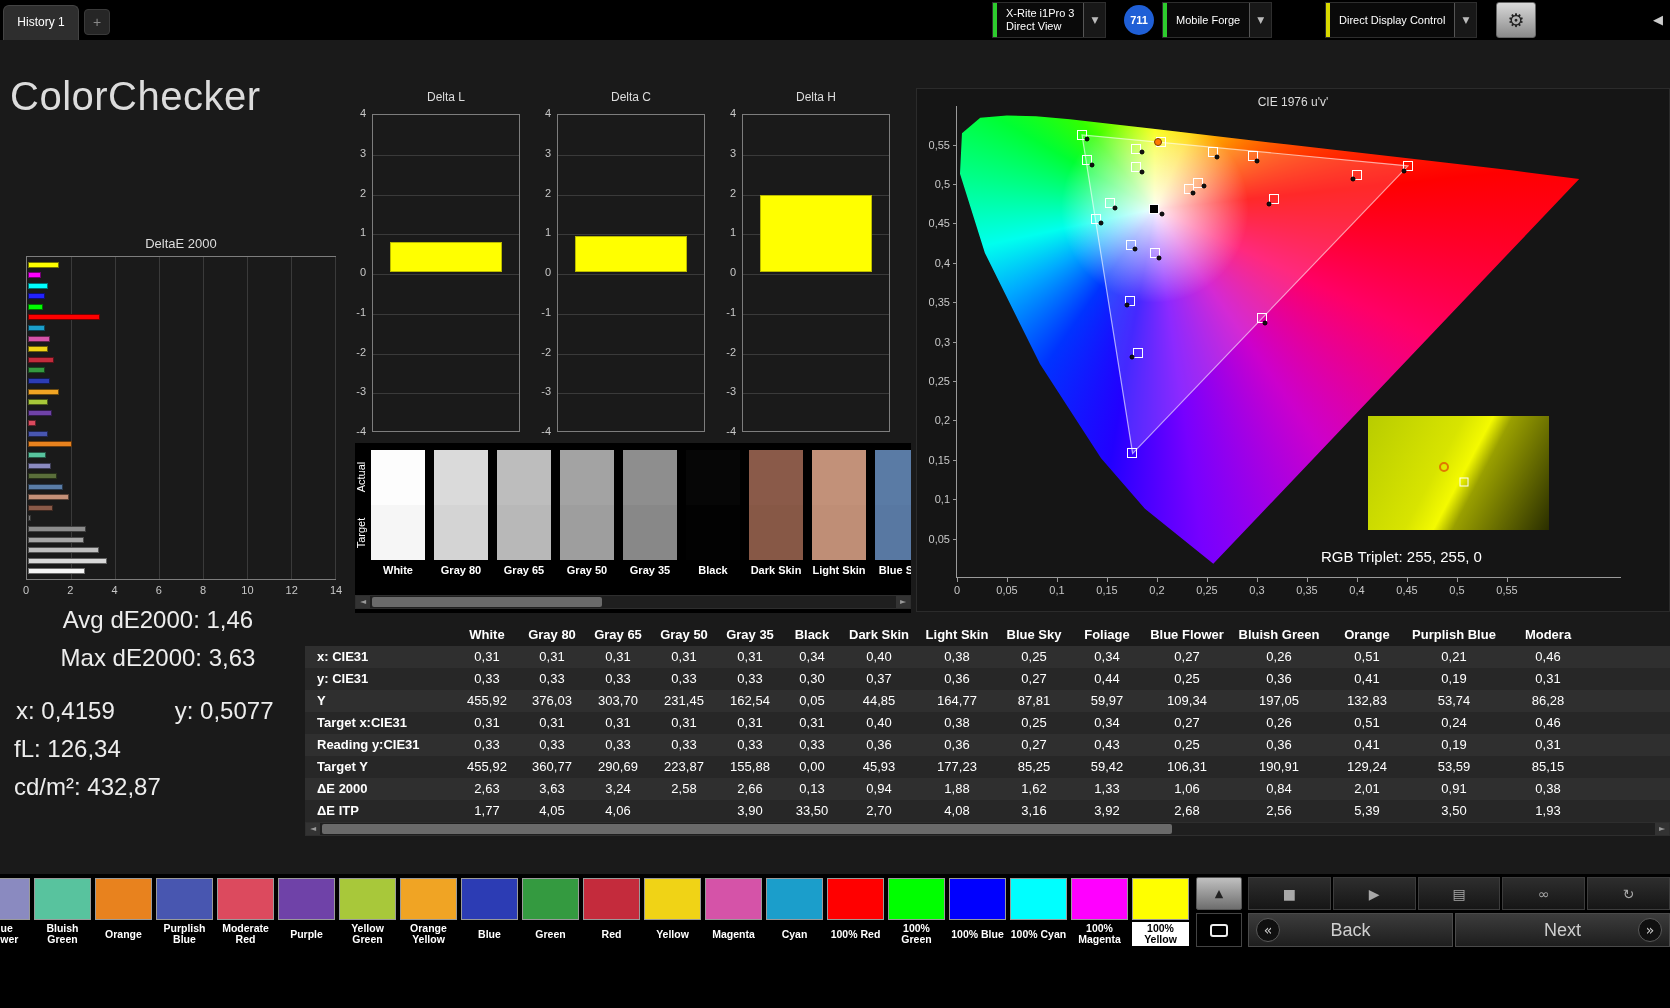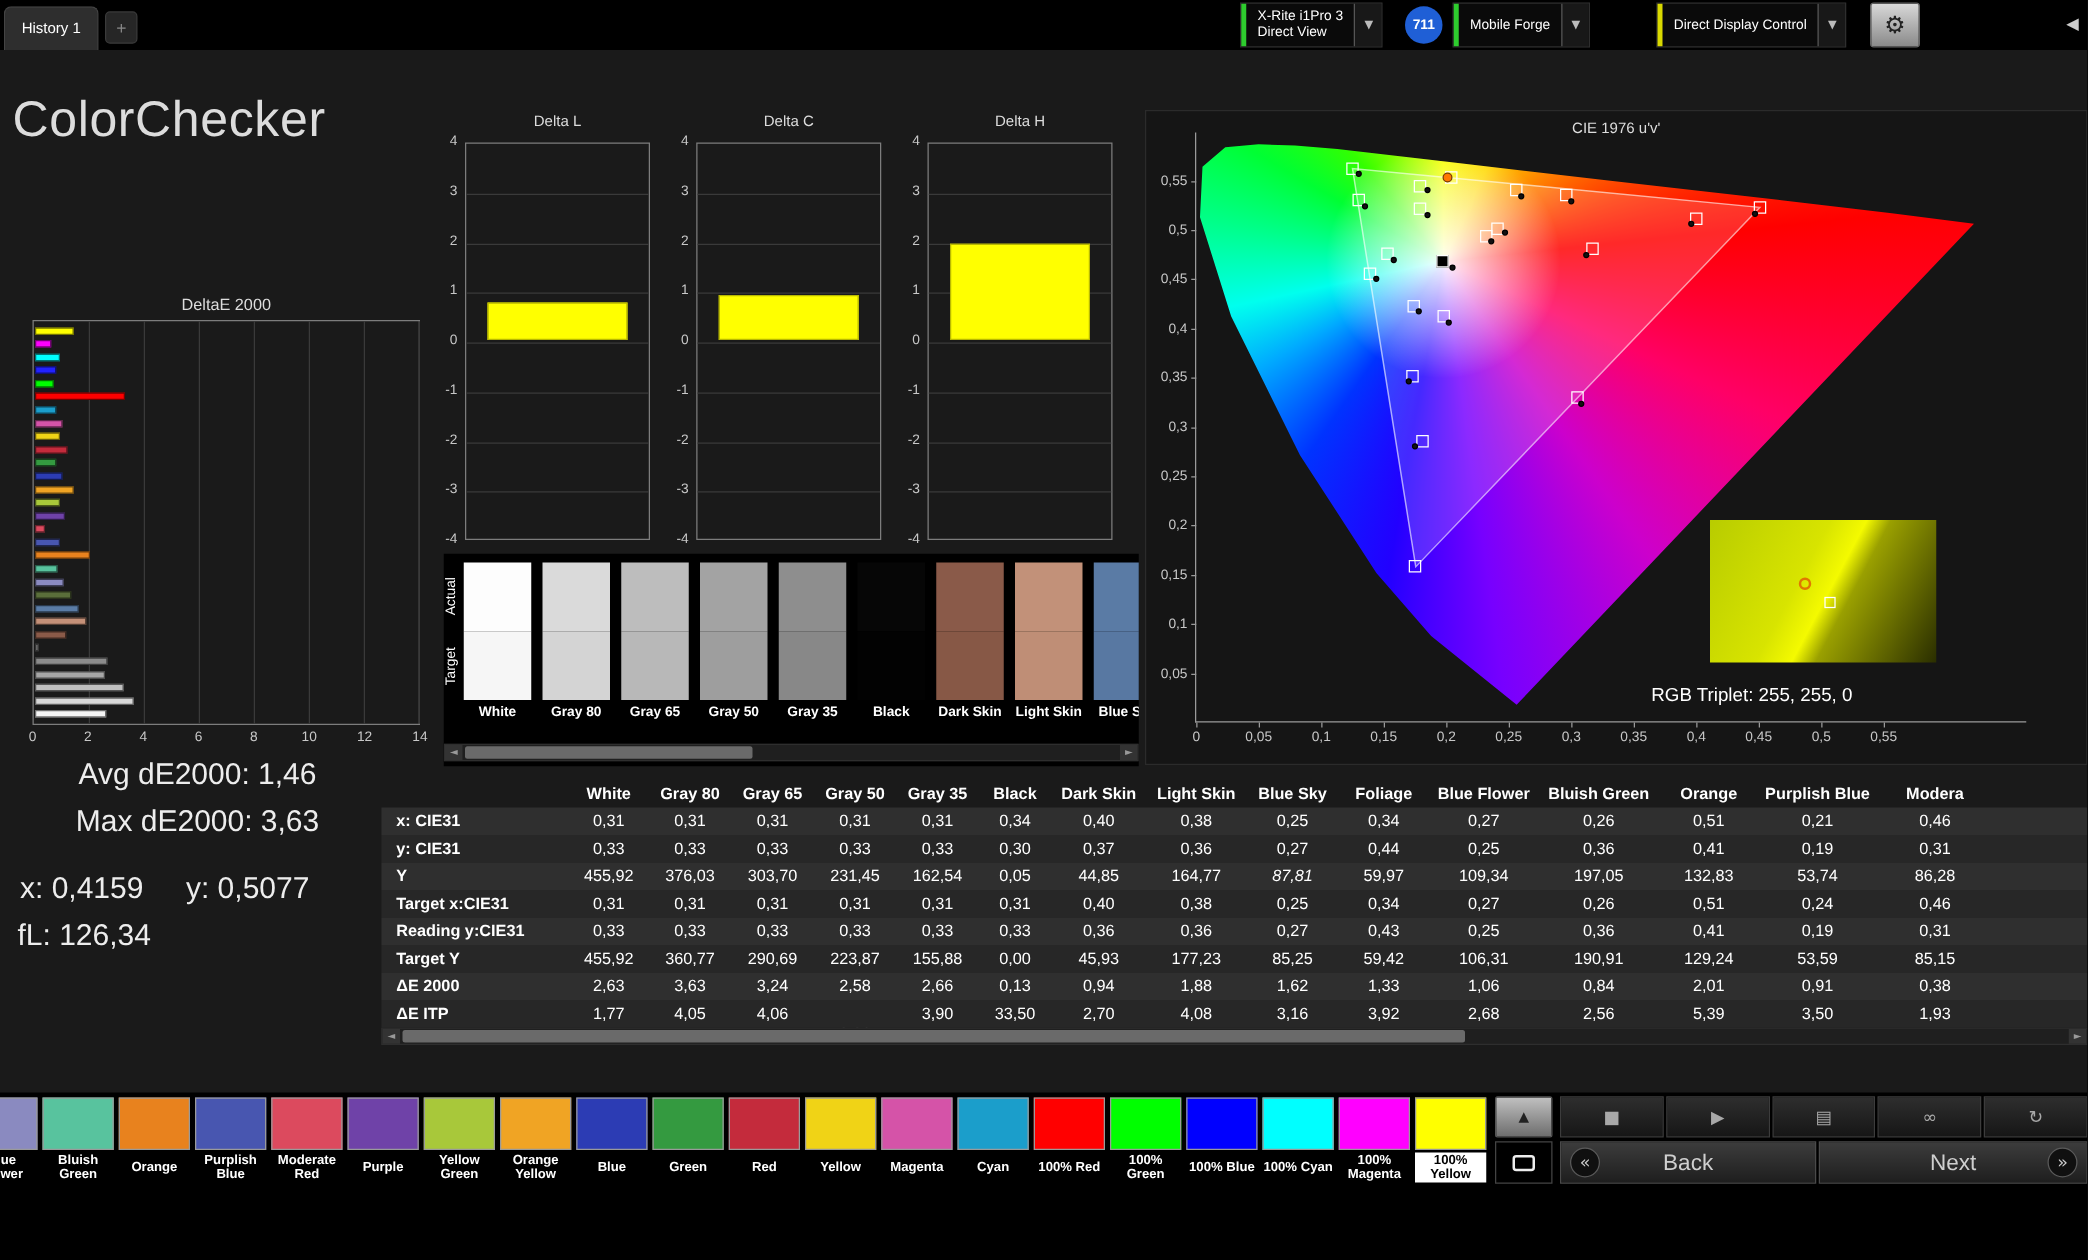--- a/index.html
+++ b/index.html
@@ -28,21 +28,21 @@
     text-align:center; line-height:34px; font-family:"DejaVu Sans",sans-serif; }
   .collapse-btn { position:absolute; left:1648px; top:10px; width:20px; height:20px; color:#ccc;
     font-size:13px; text-align:center; line-height:20px; font-family:"DejaVu Sans",sans-serif; }
 
   
   .page-title { position:absolute; left:10px; top:74px; font-size:40px; font-weight:300; color:#dcdcdc; letter-spacing:.5px; }
   .stats { position:absolute; left:8px; top:606px; width:300px; color:#ededed; font-weight:300; }
   .stats div { font-size:24px; }
   .s-avg,.s-max { text-align:center; margin-bottom:10px; }
   .s-head { margin-top:16px; padding-left:6px; }
-  .s-xy { display:flex; gap:34px; padding-left:8px; margin-top:25px; }
+  .s-xy { display:flex; gap:60px; padding-left:8px; margin-top:25px; }
   .s-fl,.s-cd { padding-left:6px; margin-top:10px; }
 
   
   .dechart { position:absolute; left:8px; top:236px; width:332px; height:366px; }
   .dechart .ctitle { position:absolute; left:18px; top:0; width:310px; text-align:center; font-size:13px; color:#ddd; }
   .deplot { position:absolute; left:18px; top:20px; width:310px; height:324px; border:1px solid #7d7d7d; }
   .vline { position:absolute; top:0; bottom:0; width:1px; background:#3a3a3a; }
   .debars { position:absolute; left:1px; top:0; right:1px; bottom:0; display:flex; flex-direction:column;
     justify-content:space-evenly; }
   .de-bar { height:6px; border:1px solid rgba(0,0,0,.55); }
@@ -481,20 +481,21 @@
   </div>
 
   <div class="stats">
     <div class="s-avg">Avg dE2000: 1,46</div>
     <div class="s-max">Max dE2000: 3,63</div>
     <div class="s-xy">
       <span>x: 0,4159</span>
       <span>y: 0,5077</span>
     </div>
     <div class="s-fl">fL: 126,34</div>
+    <div class="s-cd">cd/m²: 432,87</div>
   </div>
 
   <div class="mtable">
       <div class="trow thead">
         <div class="tcell tlabel" style="width: 150px;"></div>
         <div class="tcell" style="width: 64px;">White</div>
         <div class="tcell" style="width: 66px;">Gray 80</div>
         <div class="tcell" style="width: 66px;">Gray 65</div>
         <div class="tcell" style="width: 66px;">Gray 50</div>
         <div class="tcell" style="width: 66px;">Gray 35</div>
@@ -551,21 +552,21 @@
       <div class="trow even">
         <div class="tcell tlabel" style="width: 150px;">Y</div>
         <div class="tcell" style="width: 64px;">455,92</div>
         <div class="tcell" style="width: 66px;">376,03</div>
         <div class="tcell" style="width: 66px;">303,70</div>
         <div class="tcell" style="width: 66px;">231,45</div>
         <div class="tcell" style="width: 66px;">162,54</div>
         <div class="tcell" style="width: 58px;">0,05</div>
         <div class="tcell" style="width: 76px;">44,85</div>
         <div class="tcell" style="width: 80px;">164,77</div>
-        <div class="tcell" style="width: 74px; font-style: italic;">87,81</div>
+        <div class="tcell" style="width: 74px;">87,81</div>
         <div class="tcell" style="width: 72px;">59,97</div>
         <div class="tcell" style="width: 88px;">109,34</div>
         <div class="tcell" style="width: 96px;">197,05</div>
         <div class="tcell" style="width: 80px;">132,83</div>
         <div class="tcell" style="width: 94px;">53,74</div>
         <div class="tcell" style="width: 94px;">86,28</div>
         <div class="tcell tfill"></div>
       </div>
       <div class="trow odd">
         <div class="tcell tlabel" style="width: 150px;">Target x:CIE31</div>

